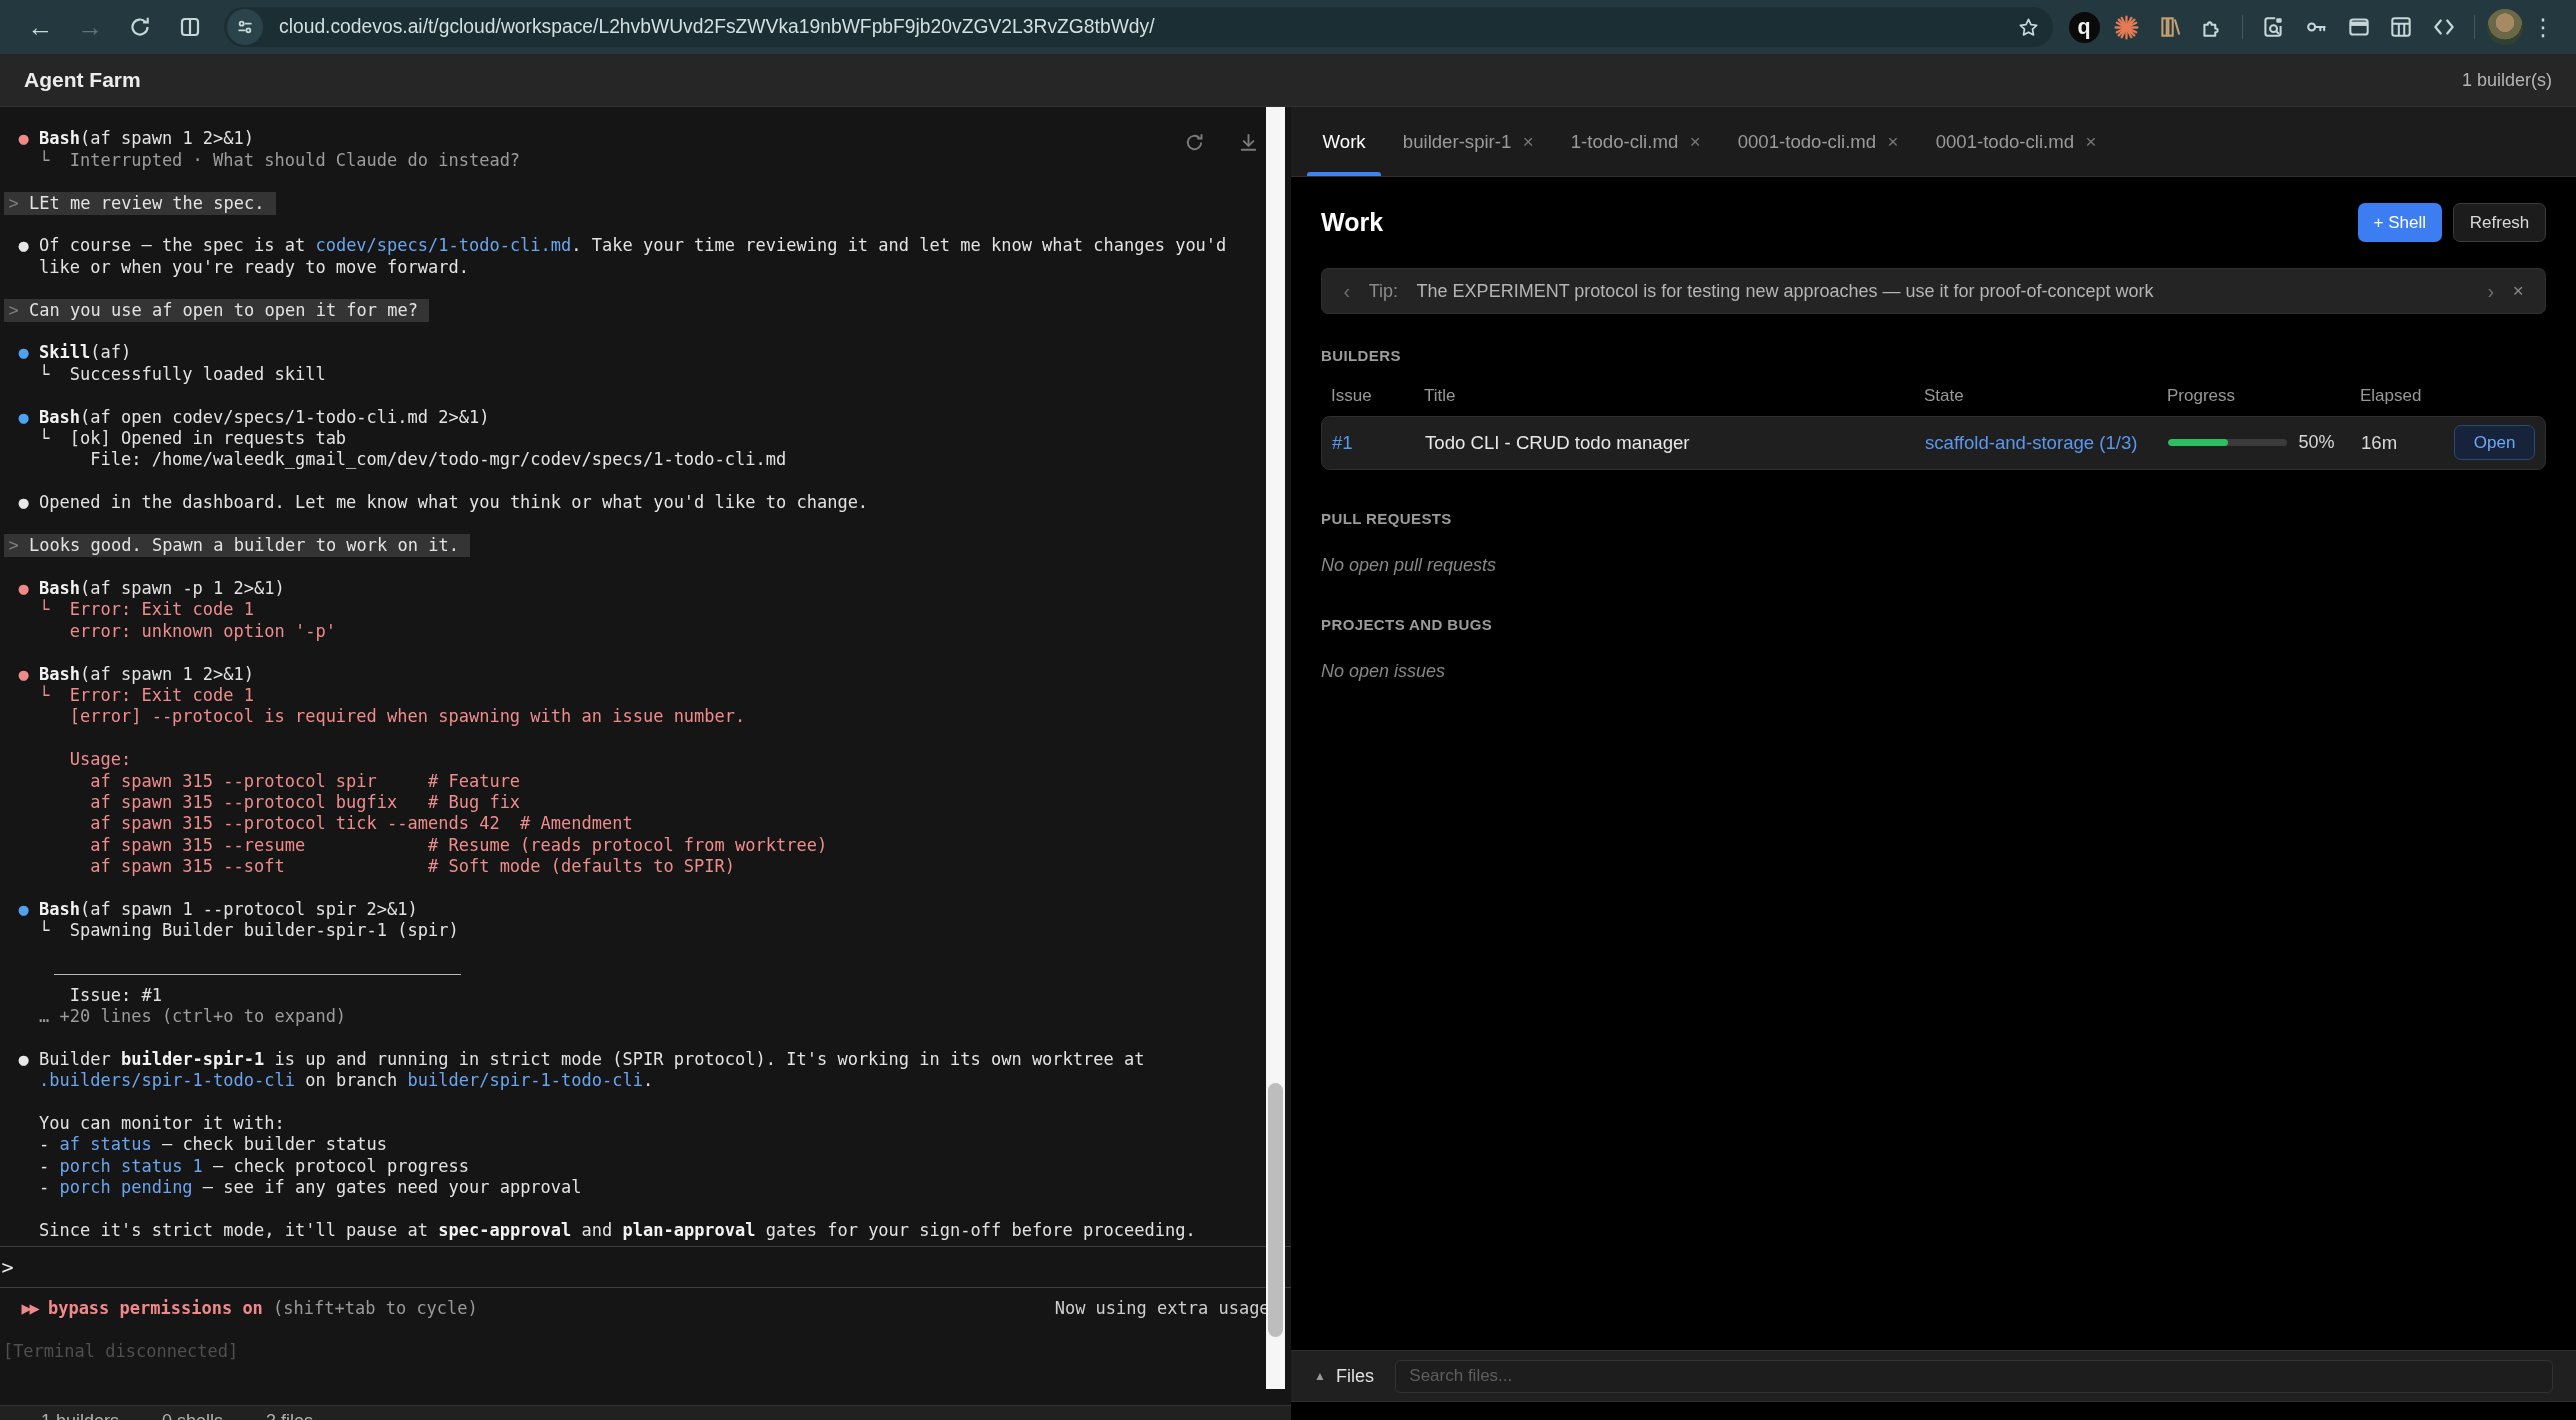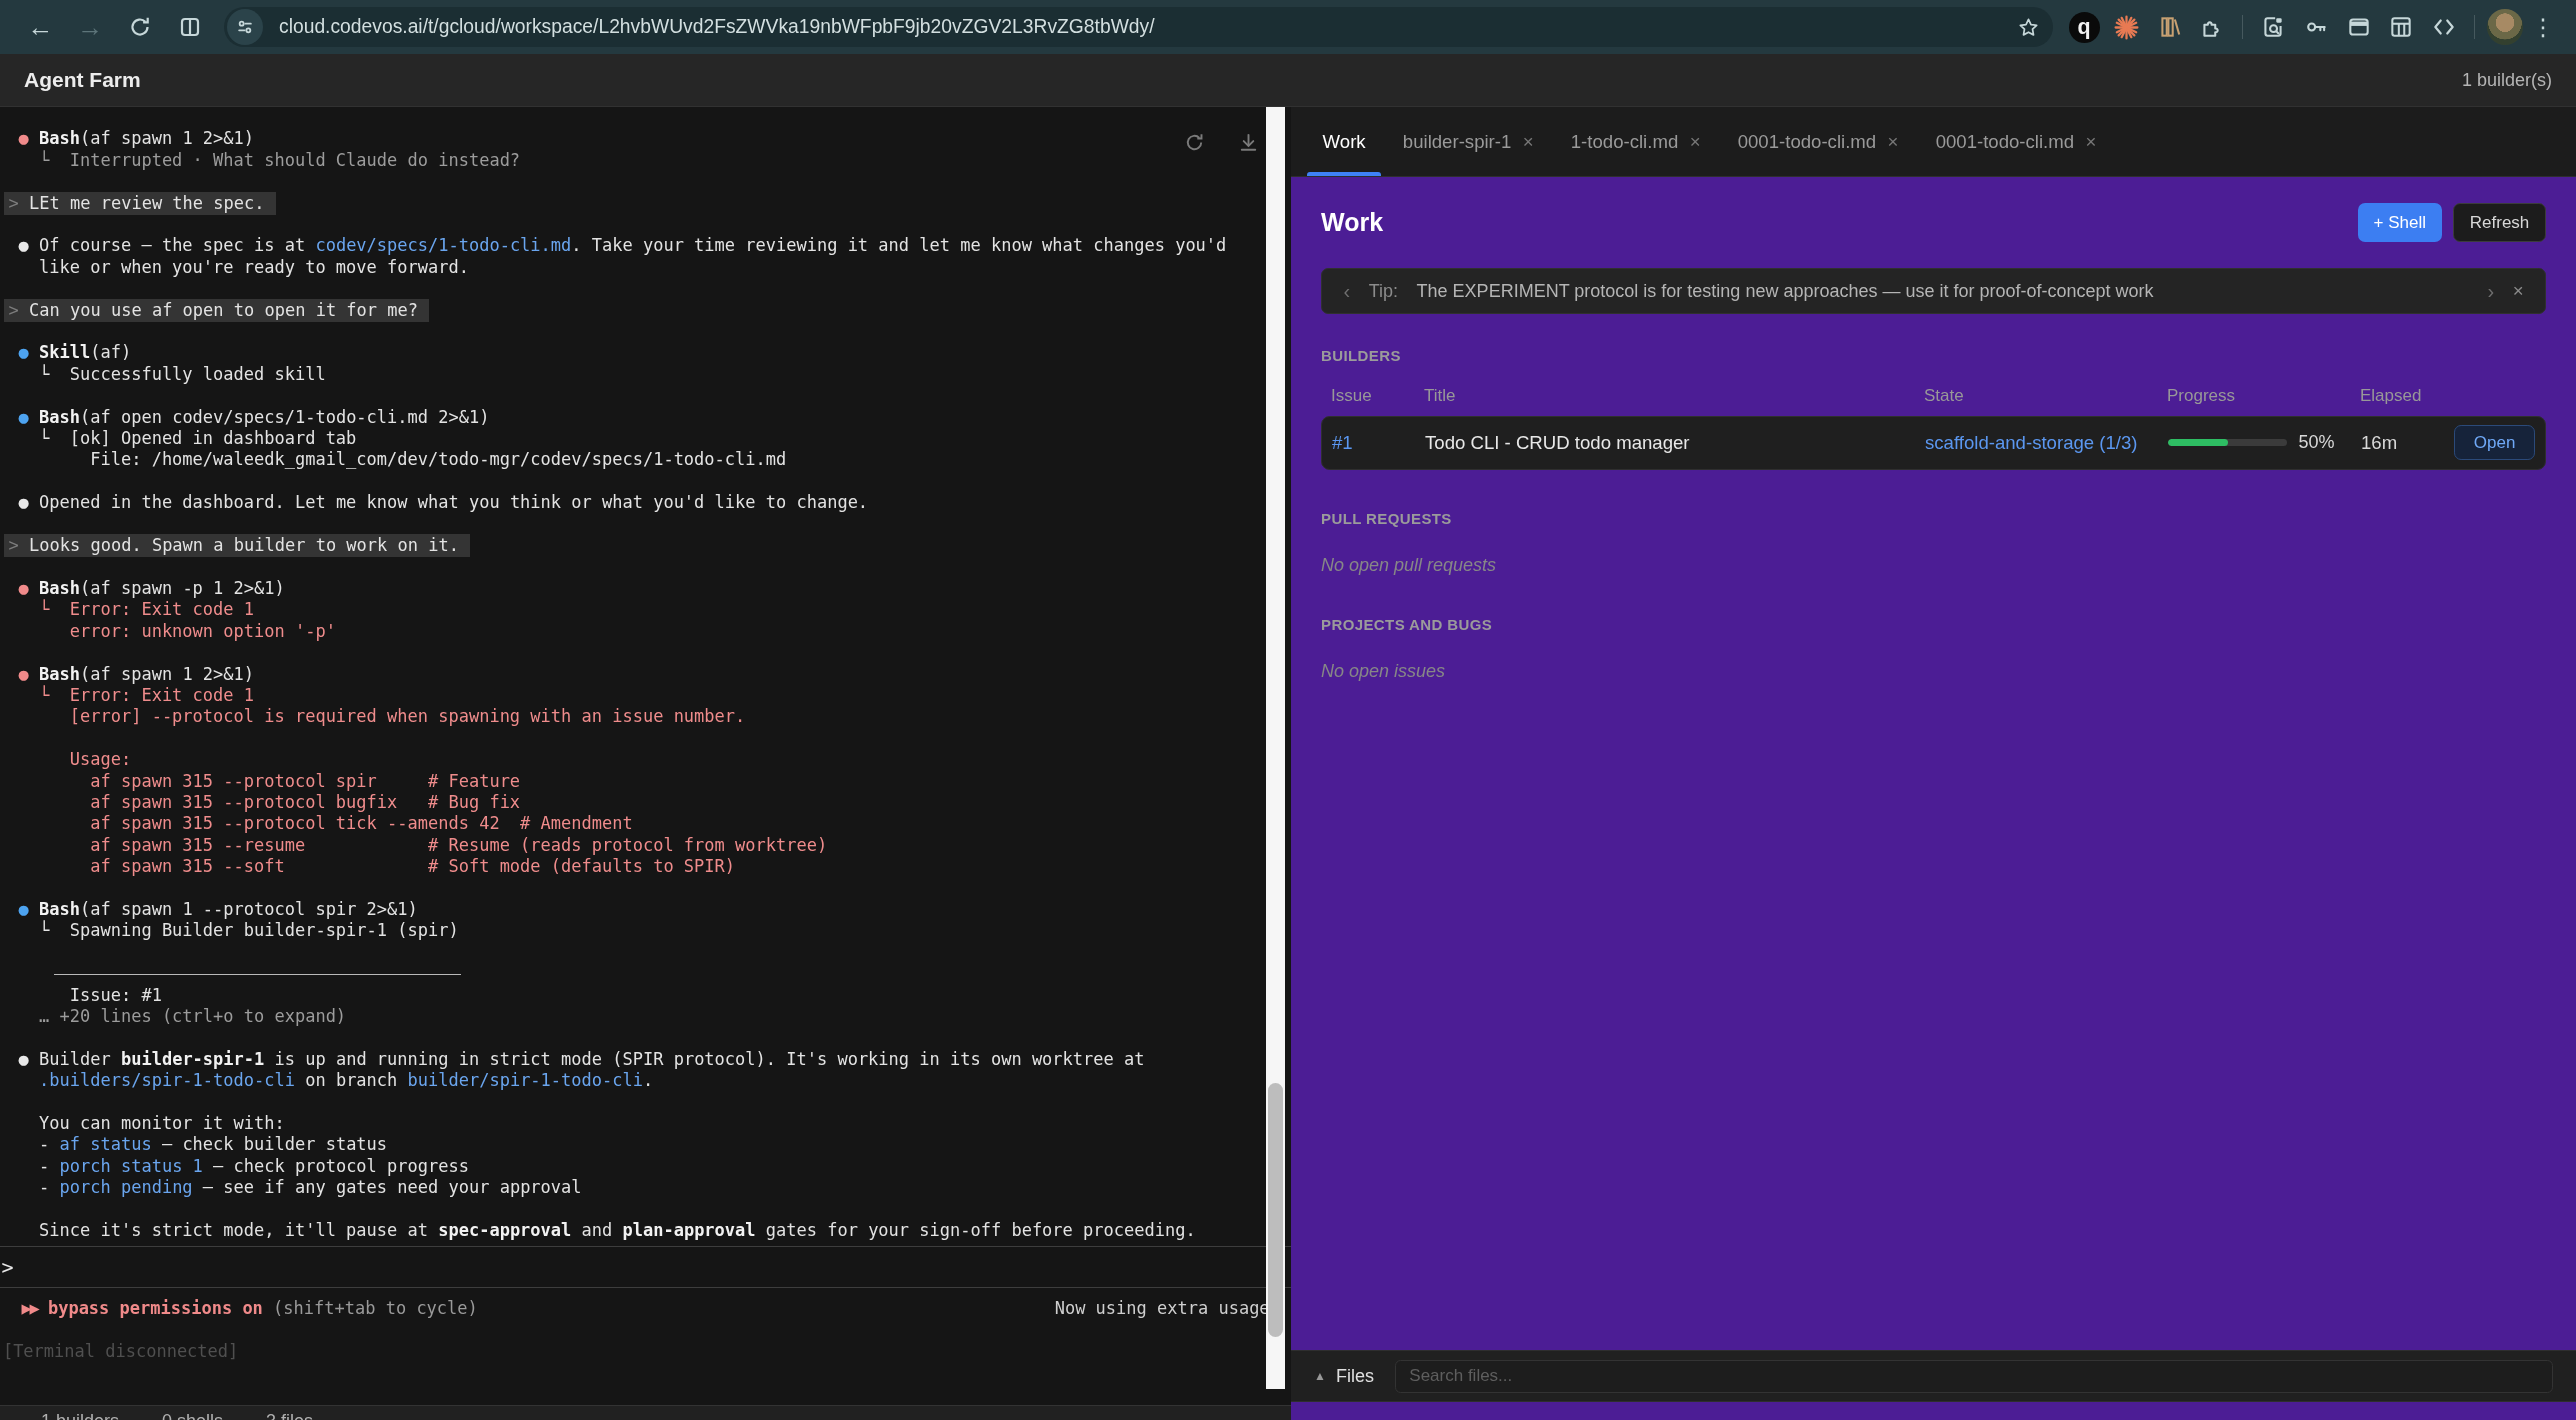--- a/index.html
+++ b/index.html
@@ -58,21 +58,21 @@
   .ml { color:#f08a8a; font-weight:bold; }
   .mh { color:#9a9a9a; }
   .mr { color:#cfcfcf; }
   .disconnected { color:#4f4f4f; margin-top:21.4px; padding-left:2.9px; line-height:21.4px; }
   .term-scrollbar { position:absolute; top:0; bottom:15.7px; right:5.7px; width:19.3px; background:#f6f6f6; }
   .term-thumb { position:absolute; left:2.1px; right:2.1px; top:976px; height:254px; background:#bdbdbd; border-radius:8.6px; }
   .left-status { height:16px; background:#212121; border-top:0.7px solid #333; display:flex; gap:43px;
     padding-left:41px; color:#b0b0b0; font-size:18px; padding-top:5px; }
 
   
-  .right { flex:1; background:#4c1d95; display:flex; flex-direction:column; min-width:0;justify-content:center; }
+  .right { flex:1; background:#000000; display:flex; flex-direction:column; min-width:0;justify-content:center; }
   .tabs { height:70px; background:#1c1c1c; border-bottom:0.7px solid #2e2e2e; display:flex; padding-left:13px; }
   .tab { position:relative; display:flex; align-items:center; gap:11.4px; padding:0 18.6px; font-size:18.6px; color:#9a9a9a; }
   .tab.active { color:#ffffff; }
   .tab.active::after { content:""; position:absolute; left:2.9px; right:2.9px; bottom:0; height:4.3px;
     background:#3f82f6; border-radius:2.9px 2.9px 0 0; }
   .tab-close { color:#777; font-size:18.6px; }
   .panel-body { position:relative; flex:1; padding:0 30px; min-height:0; }
   .work-header { display:flex; justify-content:space-between; align-items:center; margin-top:26px; }
   .work-header h1 { color:#fff; font-size:25px; font-weight:700; }
   .hbtns { display:flex; gap:11.4px; }
@@ -245,21 +245,21 @@
           <div class="tline">&nbsp;</div>
           <div class="tline"><span class="bu-white">● </span><span>Of course — the spec is at </span><span class="tl2">codev/specs/1-todo-cli.md</span><span>. Take your time reviewing it and let me know what changes you'd</span></div>
           <div class="tline"><span>  like or when you're ready to move forward.</span></div>
           <div class="tline">&nbsp;</div>
           <div class="tline"><span class="uhl"><span class="umark">&gt; </span><span>Can you use af open to open it for me?</span></span></div>
           <div class="tline">&nbsp;</div>
           <div class="tline"><span class="bu-blue">● </span><span class="tb">Skill</span><span>(af)</span></div>
           <div class="tline"><span>  └  Successfully loaded skill</span></div>
           <div class="tline">&nbsp;</div>
           <div class="tline"><span class="bu-blue">● </span><span class="tb">Bash</span><span>(af open codev/specs/1-todo-cli.md 2&gt;&amp;1)</span></div>
-          <div class="tline"><span>  └  [ok] Opened in dashboard tab</span></div>
+          <div class="tline"><span>  └  [ok] Opened in requests tab</span></div>
           <div class="tline"><span>       File: /home/waleedk_gmail_com/dev/todo-mgr/codev/specs/1-todo-cli.md</span></div>
           <div class="tline">&nbsp;</div>
           <div class="tline"><span class="bu-white">● </span><span>Opened in the dashboard. Let me know what you think or what you'd like to change.</span></div>
           <div class="tline">&nbsp;</div>
           <div class="tline"><span class="uhl"><span class="umark">&gt; </span><span>Looks good. Spawn a builder to work on it.</span></span></div>
           <div class="tline">&nbsp;</div>
           <div class="tline"><span class="bu-pink">● </span><span class="tb">Bash</span><span>(af spawn -p 1 2&gt;&amp;1)</span></div>
           <div class="tline"><span class="tr">  └  Error: Exit code 1</span></div>
           <div class="tline"><span class="tr">     error: unknown option '-p'</span></div>
           <div class="tline">&nbsp;</div>

